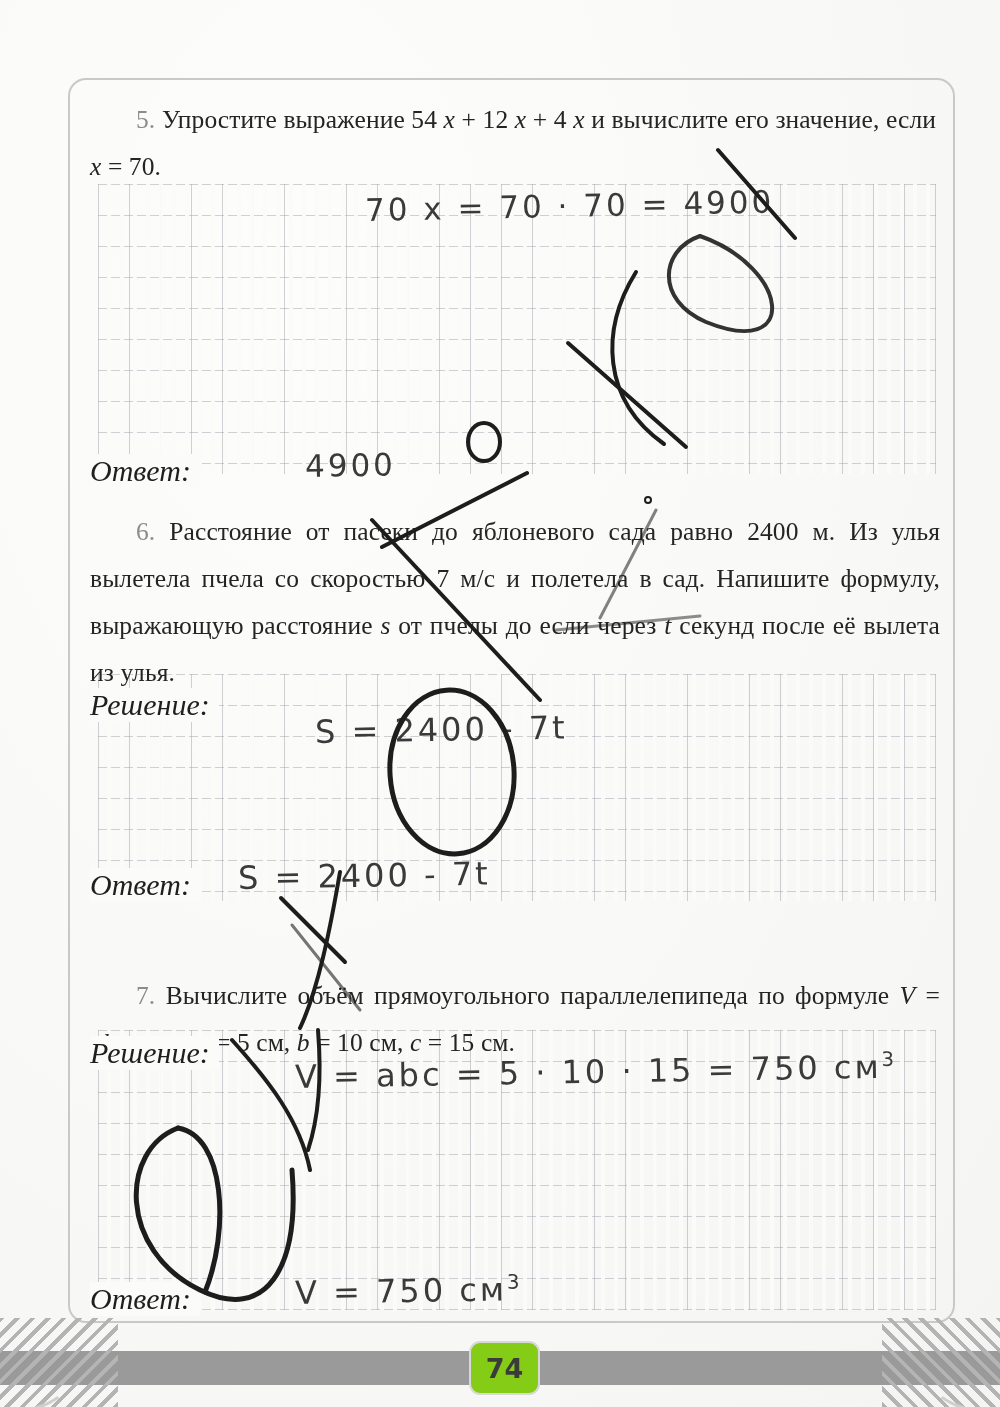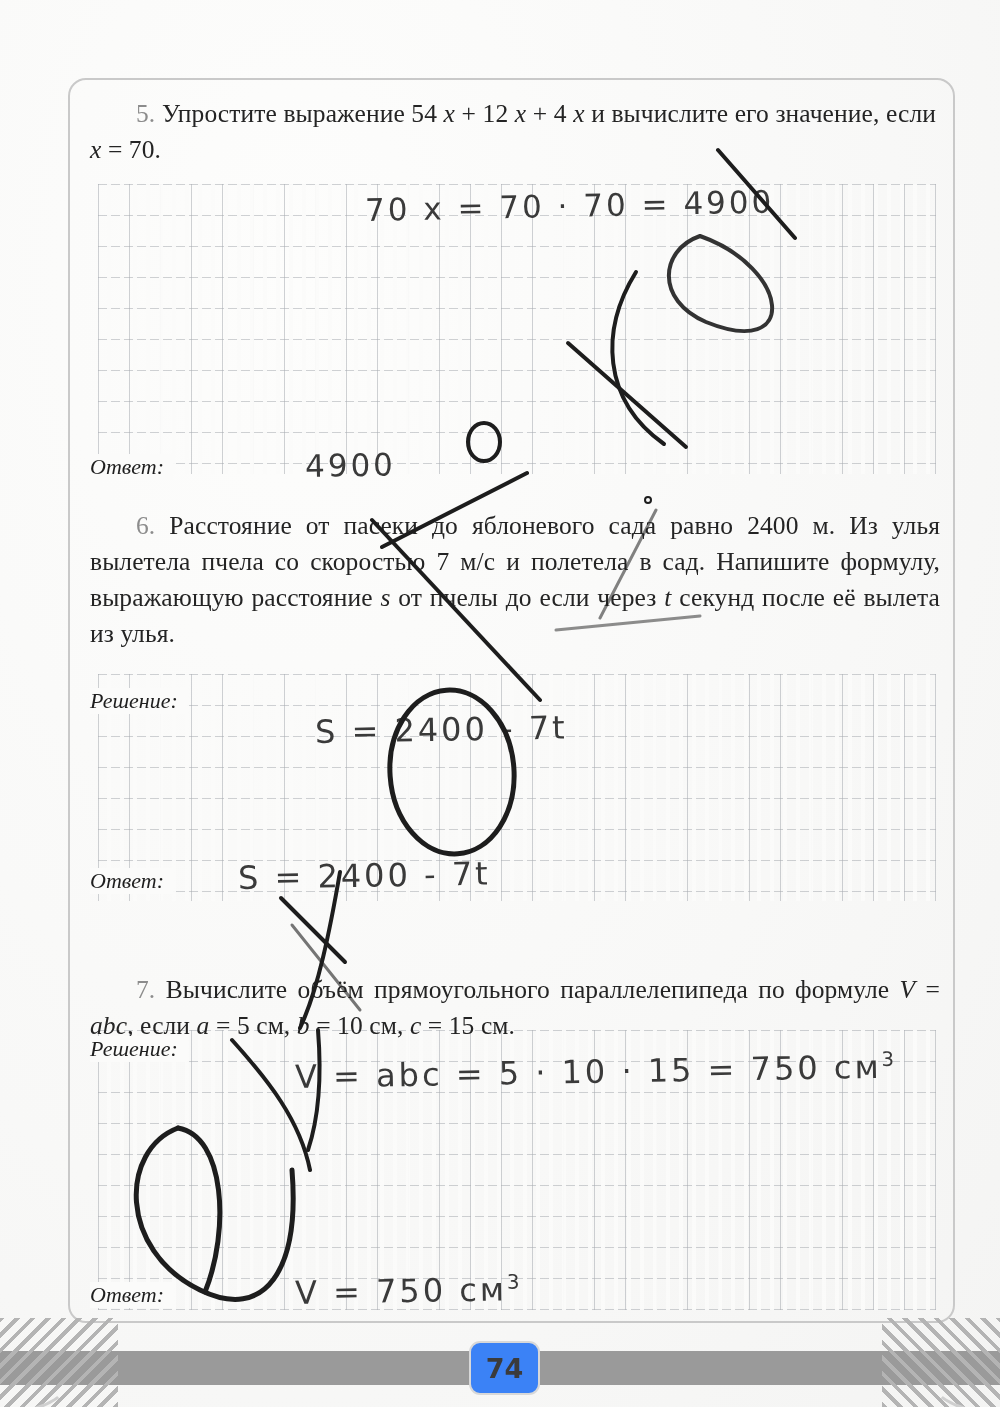--- a/index.html
+++ b/index.html
@@ -31,21 +31,21 @@
   
   #content{
     position:absolute;
     left:90px;top:96px;
     width:850px;height:1215px;
   }
 
   
   .problem{
     font-size:25.5px;
-    line-height:36px;
+    line-height:47px;
     color:#242424;
     text-align:justify;
     text-indent:46px;
     letter-spacing:.1px;
     position:relative;z-index:3;
   }
   .problem .num{color:#8c8c8c;}
   .it{font-style:italic;}
 
   
@@ -65,21 +65,21 @@
     background-image:
       repeating-linear-gradient(to right,
         rgba(251,251,250,.0) 0 9px, rgba(251,251,250,.95) 9px 13px);
     pointer-events:none;
   }
 
   
   .label{
     position:absolute;left:0;
     font-style:italic;
-    font-size:22px;
+    font-size:30px;
     color:#1f1f1f;
     background:#fbfbfa;
     padding-right:9px;
     z-index:4;
     white-space:nowrap;
   }
 
   
   .hand{
     position:absolute;
@@ -98,21 +98,21 @@
 
   
   #footerbar{
     position:absolute;left:0;top:1351px;
     width:1000px;height:34px;
     background:#9a9a9a;
   }
   #pagebox{
     position:absolute;left:469px;top:1341px;
     width:67px;height:50px;
-    background:#3b82f6;
+    background:#84cc16;
     border:2px solid #d8d8d8;
     border-radius:11px;
     display:flex;align-items:center;justify-content:center;
     font-family:"DejaVu Sans", sans-serif;
     font-size:27px;font-weight:bold;color:#3b3b3b;
     z-index:3;
   }
   .hatch{
     position:absolute;top:1318px;height:89px;width:118px;
     background-image:repeating-linear-gradient(-45deg,

